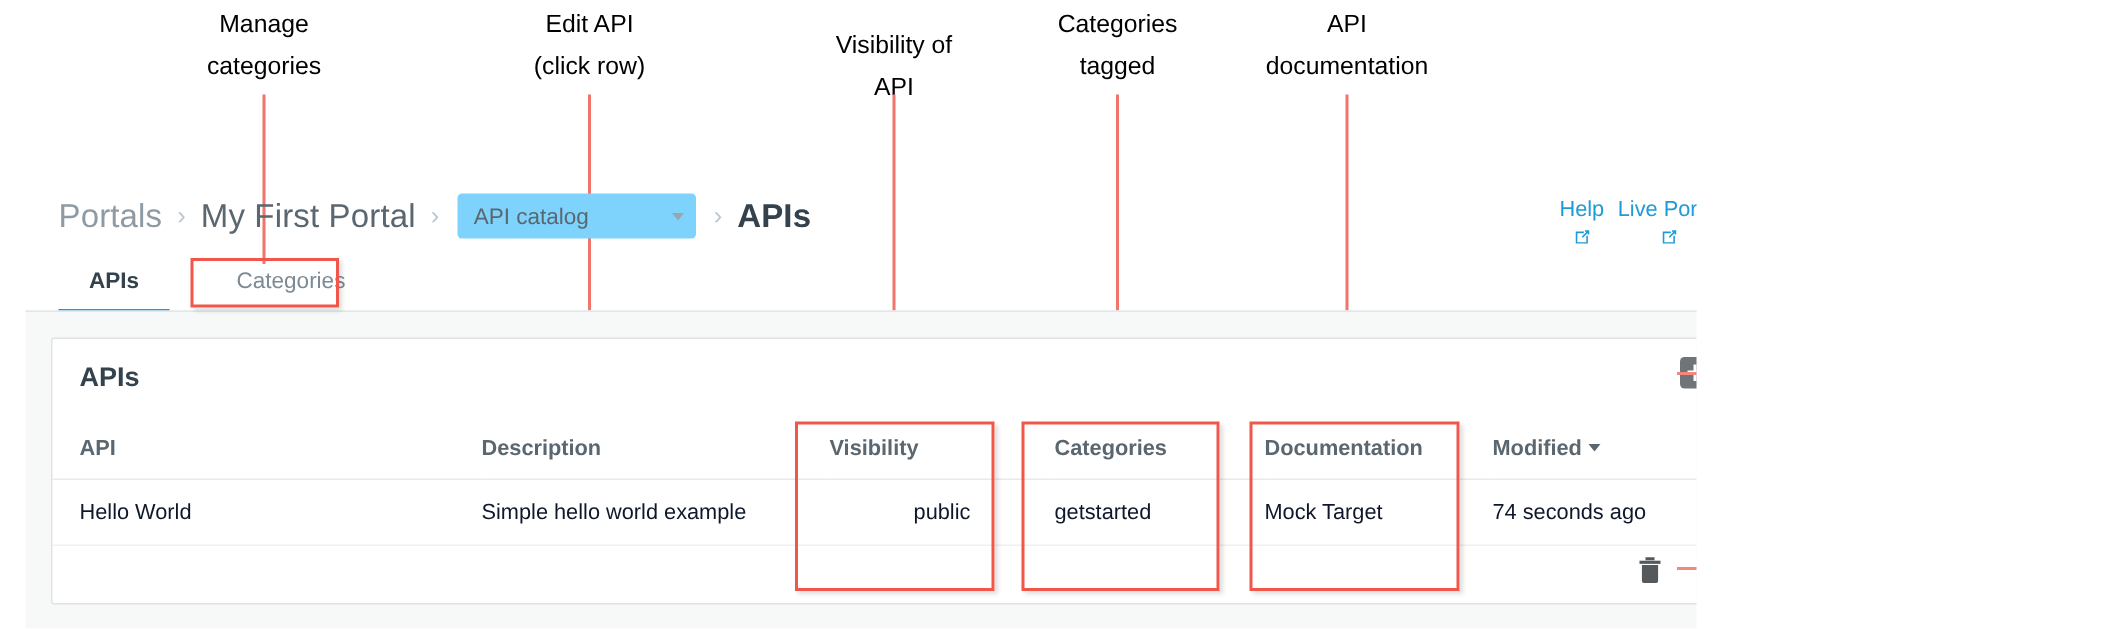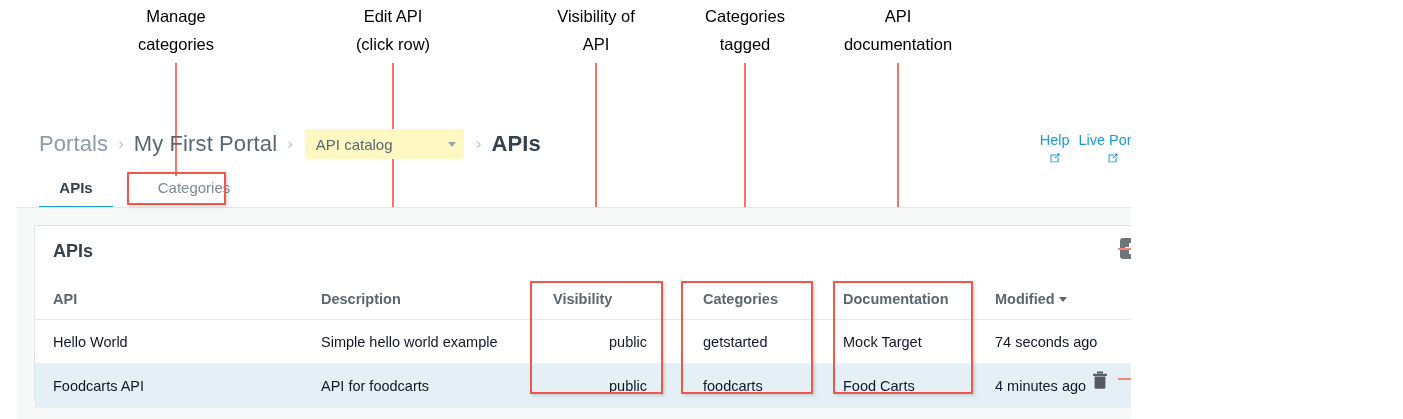--- a/index.html
+++ b/index.html
@@ -94,21 +94,21 @@
   }
   .crumb-sep {
     color: #bcc6ce;
     font-size: 17px;
     margin: 0 10px;
     font-weight: 300;
   }
   .crumb-select {
     display: inline-flex;
     align-items: center;
-    background: #fef9c3;
+    background: #7dd3fc;
     border-radius: 3px;
     height: 30px;
     padding: 0 8px 0 11px;
     min-width: 140px;
     justify-content: space-between;
     margin: 0 2px;
   }
   .crumb-select .sel-text {
     color: #5b6770;
     font-size: 15px;
@@ -275,21 +275,21 @@
 </style>
 </head>
 <body>
 
 <div id="screen">
 
   <div class="anno-label" style="left:106px; top:2px; width:140px;">Manage
 categories</div>
   <div class="anno-label" style="left:323px; top:2px; width:140px;">Edit API
 (click row)</div>
-  <div class="anno-label" style="left:526px; top:2px; width:140px;text-align:center;">Visibility of
+  <div class="anno-label" style="left:526px; top:16px; width:140px;text-align:center;">Visibility of
 API</div>
   <div class="anno-label" style="left:675px; top:2px; width:140px;">Categories
 tagged</div>
   <div class="anno-label" style="left:828px; top:2px; width:140px;">API
 documentation</div>
 
   <div class="anno-vline" style="left:175px; top:63px; height:113px;"></div>
   <div class="anno-vline" style="left:392px; top:63px; height:305px;"></div>
   <div class="anno-vline" style="left:595px; top:63px; height:220px;"></div>
   <div class="anno-vline" style="left:744px; top:63px; height:220px;"></div>
@@ -363,28 +363,20 @@
           </thead>
           <tbody>
             <tr>
               <td class="c-api">Hello World</td>
               <td class="c-desc">Simple hello world example</td>
               <td class="c-vis">public</td>
               <td class="c-cat">getstarted</td>
               <td class="c-doc">Mock Target</td>
               <td class="c-mod">74 seconds ago</td>
             </tr>
-            <tr class="row-selected">
-              <td class="c-api">Foodcarts API</td>
-              <td class="c-desc">API for foodcarts</td>
-              <td class="c-vis">public</td>
-              <td class="c-cat">foodcarts</td>
-              <td class="c-doc">Food Carts</td>
-              <td class="c-mod muted">4 minutes ago</td>
-            </tr>
           </tbody>
         </table>
       </div>
     </div>
   </div>
 
   <div class="trash-btn">
     <svg width="16" height="18" viewBox="0 0 16 18">
       <rect x="5" y="0.5" width="6" height="2" fill="#55595c"></rect>
       <rect x="1" y="2.8" width="14" height="2.1" fill="#55595c"></rect>

